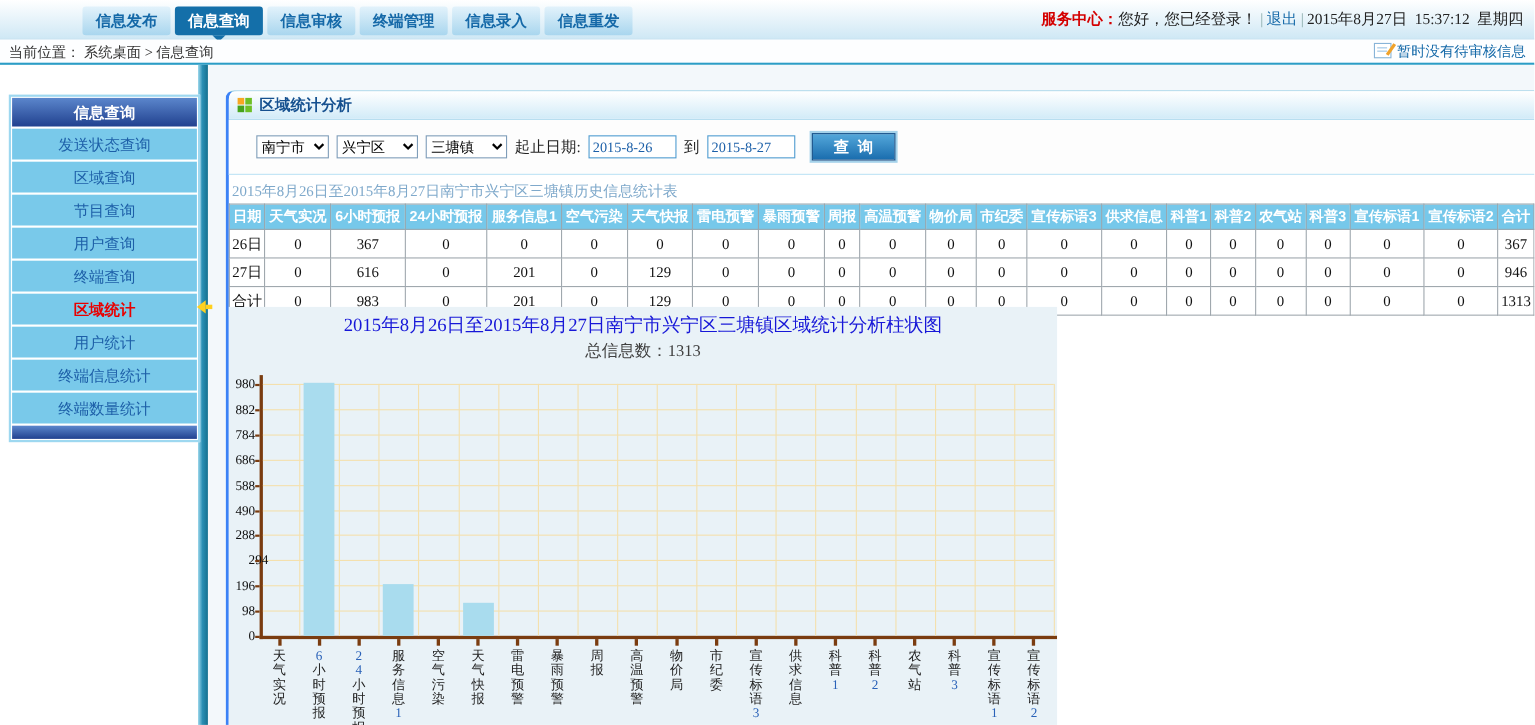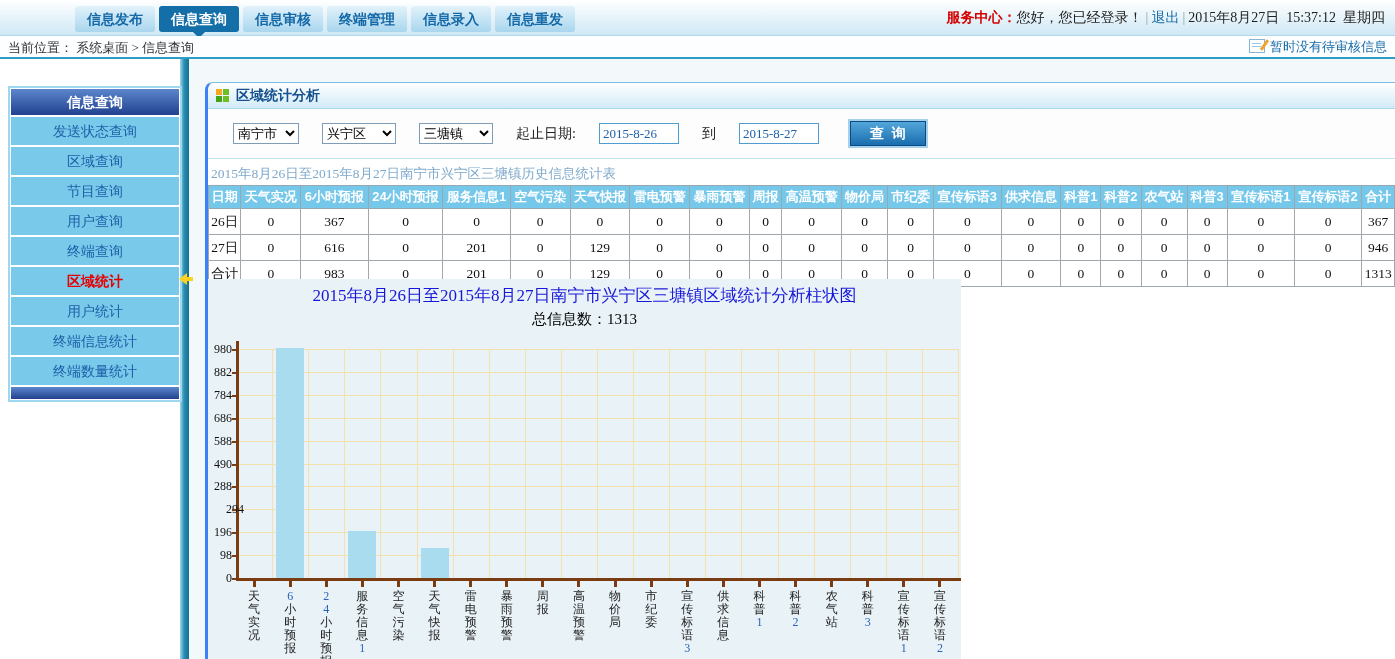--- a/index.html
+++ b/index.html
@@ -62,42 +62,42 @@
     display:flex;align-items:center;padding-left:8px;gap:7px;}
   .grid-icon{width:13px;height:13px;display:inline-grid;grid-template-columns:6px 6px;
     grid-template-rows:6px 6px;gap:1px;}
   .grid-icon i{display:block;}
   .grid-icon i:nth-child(1){background:#f7a722;}
   .grid-icon i:nth-child(2){background:#6dbf25;}
   .grid-icon i:nth-child(3){background:#46a31c;}
   .grid-icon i:nth-child(4){background:#6dbf25;}
   .panel-title{color:#15508f;font-weight:bold;font-size:14px;}
   .form-row{height:49px;border-bottom:1px solid #bfe4f5;display:flex;align-items:center;
-    padding-left:25px;gap:23px;background:#fdfdfd;}
+    padding-left:25px;gap:7px;background:#fdfdfd;}
   .form-row select{height:21px;font-size:13px;border:1px solid #7f9db9;background:#fff;}
   .sel-city{width:66px;} .sel-district{width:74px;} .sel-town{width:74px;}
   .date-label,.to-label{font-size:14px;color:#222;font-family:"Liberation Serif","DejaVu Serif",serif;}
   input.date{width:72px;height:17px;border:1px solid #4f9cd0;color:#1b5fa8;font-size:13px;
     font-family:"Liberation Serif","DejaVu Serif",serif;padding:1px 3px;}
   .query-btn{margin-left:8px;height:25px;min-width:76px;background:linear-gradient(#53a7da,#1a6dae);
     color:#fff;font-size:14px;font-weight:bold;border:1px solid #0c4a86;
     box-shadow:0 0 0 2px #a5d2ea;cursor:pointer;white-space:pre;}
   .table-title{margin:6px 0 2px 3px;color:#7fa9cb;font-size:13.5px;
     font-family:"Liberation Serif","DejaVu Serif",serif;}
   table.stats{border-collapse:collapse;width:100%;}
   table.stats th{background:#76c8ea;color:#fff;font-size:13px;padding:2px 2px;
     border:1px solid #98a8b0;white-space:nowrap;font-weight:bold;height:16px;}
   table.stats td{border:1px solid #a0a8ae;text-align:center;font-size:13.5px;
     font-family:"Liberation Serif","DejaVu Serif",serif;color:#111;height:23px;background:#fff;}
   
   .chart-panel{position:absolute;left:0;top:196px;width:753px;bottom:0;
     background:#e9f2f7;overflow:hidden;}
   .chart-title{text-align:center;color:#1717d8;font-size:17px;margin-top:5px;
     font-family:"Liberation Serif","DejaVu Serif",serif;}
-  .chart-subtitle{text-align:center;color:#000000;font-size:15px;margin-top:3px;
+  .chart-subtitle{text-align:center;color:#404040;font-size:15px;margin-top:3px;
     font-family:"Liberation Serif","DejaVu Serif",serif;}
   .plot{position:absolute;left:28px;top:70px;width:722px;height:229px;}
   .yaxis{position:absolute;left:28px;top:62px;width:3px;height:240px;background:#7a3c10;}
   .xaxis{position:absolute;left:28px;top:299px;width:725px;height:3px;background:#7a3c10;}
   .grid-h{position:absolute;left:3px;width:719px;height:1px;background:#f4e0ad;}
   .grid-v{position:absolute;top:0;width:1px;height:229px;background:#f4e0ad;}
   .bar{position:absolute;bottom:0;width:28px;background:#a9dcee;}
   .ylab{position:absolute;width:24px;text-align:right;font-size:12px;color:#111;
     font-family:"Liberation Serif","DejaVu Serif",serif;left:0;}
   .ytick{position:absolute;left:24px;width:4px;height:2px;background:#7a3c10;}

